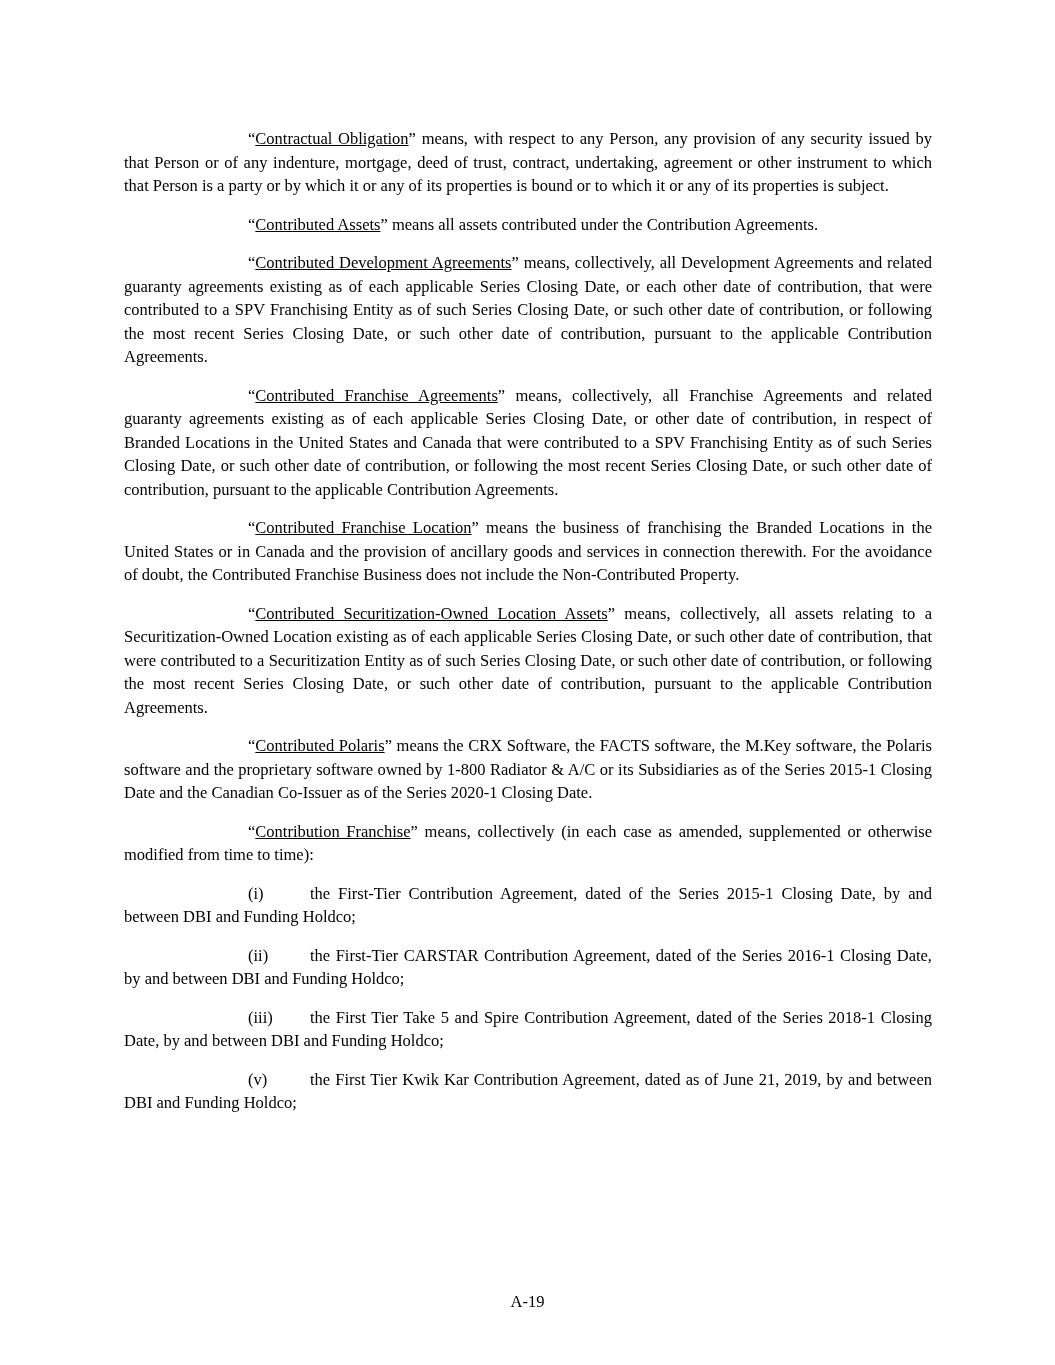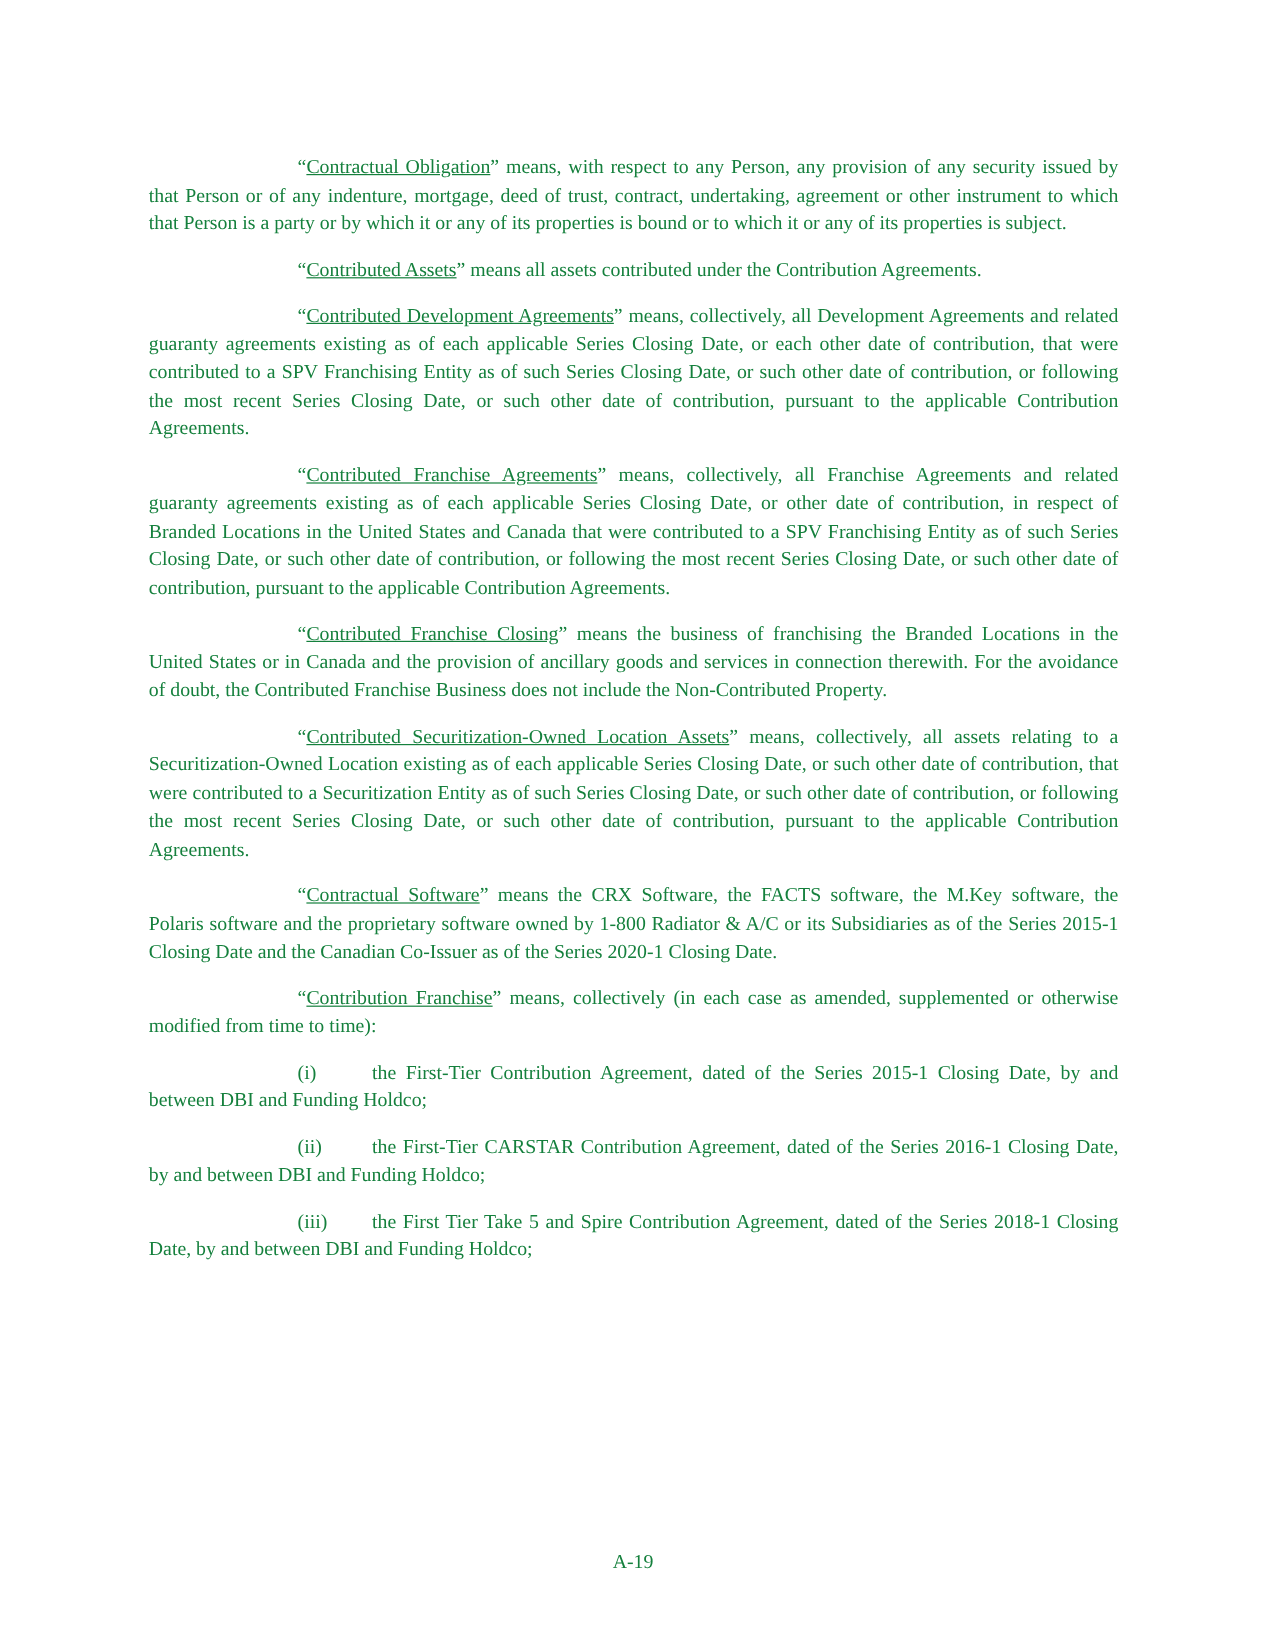--- a/index.html
+++ b/index.html
@@ -5,21 +5,21 @@
   html, body {
     margin: 0;
     padding: 0;
     background: #ffffff;
   }
   .page {
     position: relative;
     width: 1055px;
     height: 1365px;
     background: #ffffff;
-    color: #15803d;
+    color: #000000;
     font-family: "Liberation Serif", "DejaVu Serif", serif;
     font-size: 16.5px;
     line-height: 23.5px;
     box-sizing: border-box;
     padding: 127px 123px 0 124px;
     overflow: hidden;
   }
   p.para {
     margin: 0 0 15px 0;
     text-align: justify;
@@ -47,31 +47,32 @@
 <div class="page">
 
   <p class="para"><span>“</span><span class="term">Contractual Obligation</span><span>” means, with respect to any Person, any provision of any security issued by that Person or of any indenture, mortgage, deed of trust, contract, undertaking, agreement or other instrument to which that Person is a party or by which it or any of its properties is bound or to which it or any of its properties is subject.</span></p>
 
   <p class="para"><span>“</span><span class="term">Contributed Assets</span><span>” means all assets contributed under the Contribution Agreements.</span></p>
 
   <p class="para"><span>“</span><span class="term">Contributed Development Agreements</span><span>” means, collectively, all Development Agreements and related guaranty agreements existing as of each applicable Series Closing Date, or each other date of contribution, that were contributed to a SPV Franchising Entity as of such Series Closing Date, or such other date of contribution, or following the most recent Series Closing Date, or such other date of contribution, pursuant to the applicable Contribution Agreements.</span></p>
 
   <p class="para"><span>“</span><span class="term">Contributed Franchise Agreements</span><span>” means, collectively, all Franchise Agreements and related guaranty agreements existing as of each applicable Series Closing Date, or other date of contribution, in respect of Branded Locations in the United States and Canada that were contributed to a SPV Franchising Entity as of such Series Closing Date, or such other date of contribution, or following the most recent Series Closing Date, or such other date of contribution, pursuant to the applicable Contribution Agreements.</span></p>
 
-  <p class="para"><span>“</span><span class="term">Contributed Franchise Closing</span><span>” means the business of franchising the Branded Locations in the United States or in Canada and the provision of ancillary goods and services in connection therewith.  For the avoidance of doubt, the Contributed Franchise Business does not include the Non-Contributed Property.</span></p>
+  <p class="para"><span>“</span><span class="term">Contributed Franchise Location</span><span>” means the business of franchising the Branded Locations in the United States or in Canada and the provision of ancillary goods and services in connection therewith.  For the avoidance of doubt, the Contributed Franchise Business does not include the Non-Contributed Property.</span></p>
 
   <p class="para"><span>“</span><span class="term">Contributed Securitization-Owned Location Assets</span><span>” means, collectively, all assets relating to a Securitization-Owned Location existing as of each applicable Series Closing Date, or such other date of contribution, that were contributed to a Securitization Entity as of such Series Closing Date, or such other date of contribution, or following the most recent Series Closing Date, or such other date of contribution, pursuant to the applicable Contribution Agreements.</span></p>
 
-  <p class="para"><span>“</span><span class="term">Contractual Software</span><span>” means the CRX Software, the FACTS software, the M.Key software, the Polaris software and the proprietary software owned by 1-800 Radiator &amp; A/C or its Subsidiaries as of the Series 2015-1 Closing Date and the Canadian Co-Issuer as of the Series 2020-1 Closing Date.</span></p>
+  <p class="para"><span>“</span><span class="term">Contributed Polaris</span><span>” means the CRX Software, the FACTS software, the M.Key software, the Polaris software and the proprietary software owned by 1-800 Radiator &amp; A/C or its Subsidiaries as of the Series 2015-1 Closing Date and the Canadian Co-Issuer as of the Series 2020-1 Closing Date.</span></p>
 
   <p class="para"><span>“</span><span class="term">Contribution Franchise</span><span>” means, collectively (in each case as amended, supplemented or otherwise modified from time to time):</span></p>
 
   <p class="para"><span class="marker">(i)</span><span>the First-Tier Contribution Agreement, dated of the Series 2015-1 Closing Date, by and between DBI and Funding Holdco;</span></p>
 
   <p class="para"><span class="marker">(ii)</span><span>the First-Tier CARSTAR Contribution Agreement, dated of the Series 2016-1 Closing Date, by and between DBI and Funding Holdco;</span></p>
 
   <p class="para"><span class="marker">(iii)</span><span>the First Tier Take 5 and Spire Contribution Agreement, dated of the Series 2018-1 Closing Date, by and between DBI and Funding Holdco;</span></p>
 
 
+  <p class="para"><span class="marker">(v)</span><span>the First Tier Kwik Kar Contribution Agreement, dated as of June 21, 2019, by and between DBI and Funding Holdco;</span></p>
 
   <div class="footer">A-19</div>
 
 </div>
 
 </body></html>

